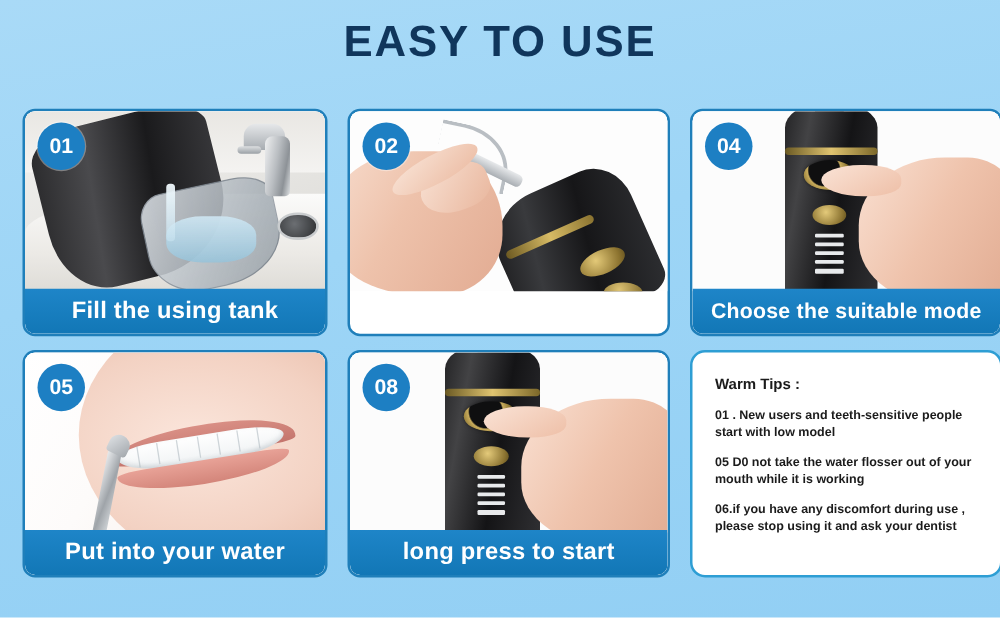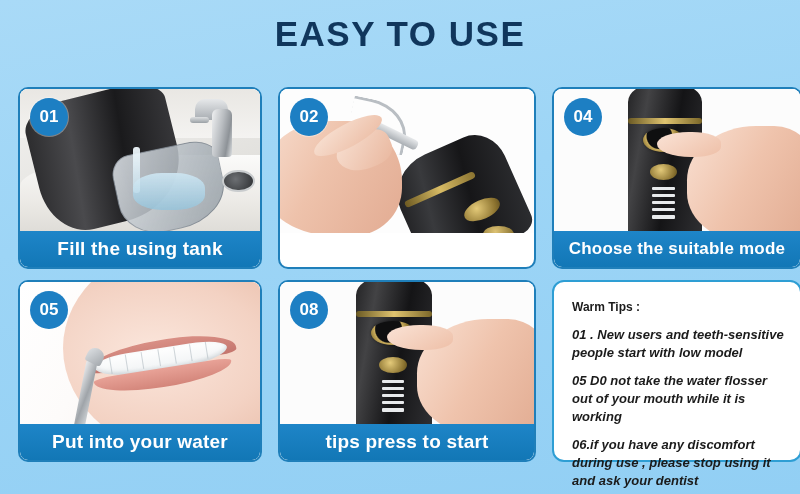--- a/index.html
+++ b/index.html
@@ -109,26 +109,25 @@
     grid-column: 3;
     grid-row: 2;
   }
   .tips-title {
     font-size: 12px;
     font-weight: bold;
     color: #1b1b1b;
     margin-bottom: 12px;
   }
   .tip-line {
-    font-size: 13px;
+    font-size: 10px;
     font-weight: bold;
     color: #1b1b1b;
     line-height: 1.38;
     margin-bottom: 10px;
-    font-style: italic;
   }
 
   
 
   .photo { position:absolute; inset:0; }
 
   
   .p1-bg { position:absolute; inset:0;
     background: linear-gradient(160deg,#f2f2f0 0%,#e8e7e4 45%,#d9d8d4 100%); }
   .p1-counter { position:absolute; left:0; right:0; top:46%; bottom:0;
@@ -359,21 +358,21 @@
               <i></i>
               <i></i>
               <i></i>
             </div>
           <div class="pd-hand"></div>
           <div class="pd-btn"></div>
           <div class="pd-finger"></div>
         </div>
       </div>
       <div class="badge">08</div>
-      <div class="caption">tips press to start</div>
+      <div class="caption">long press to start</div>
     </div>
 
     <div class="tips-card">
       <div class="tips-title">Warm Tips :</div>
       <div class="tip-line">01 . New users and teeth-sensitive people start with low model</div>
       <div class="tip-line">05 D0 not take the water flosser out of your mouth while it is working</div>
       <div class="tip-line">06.if you have any discomfort during use , please stop using it and ask your dentist</div>
     </div>
 
   </div>

